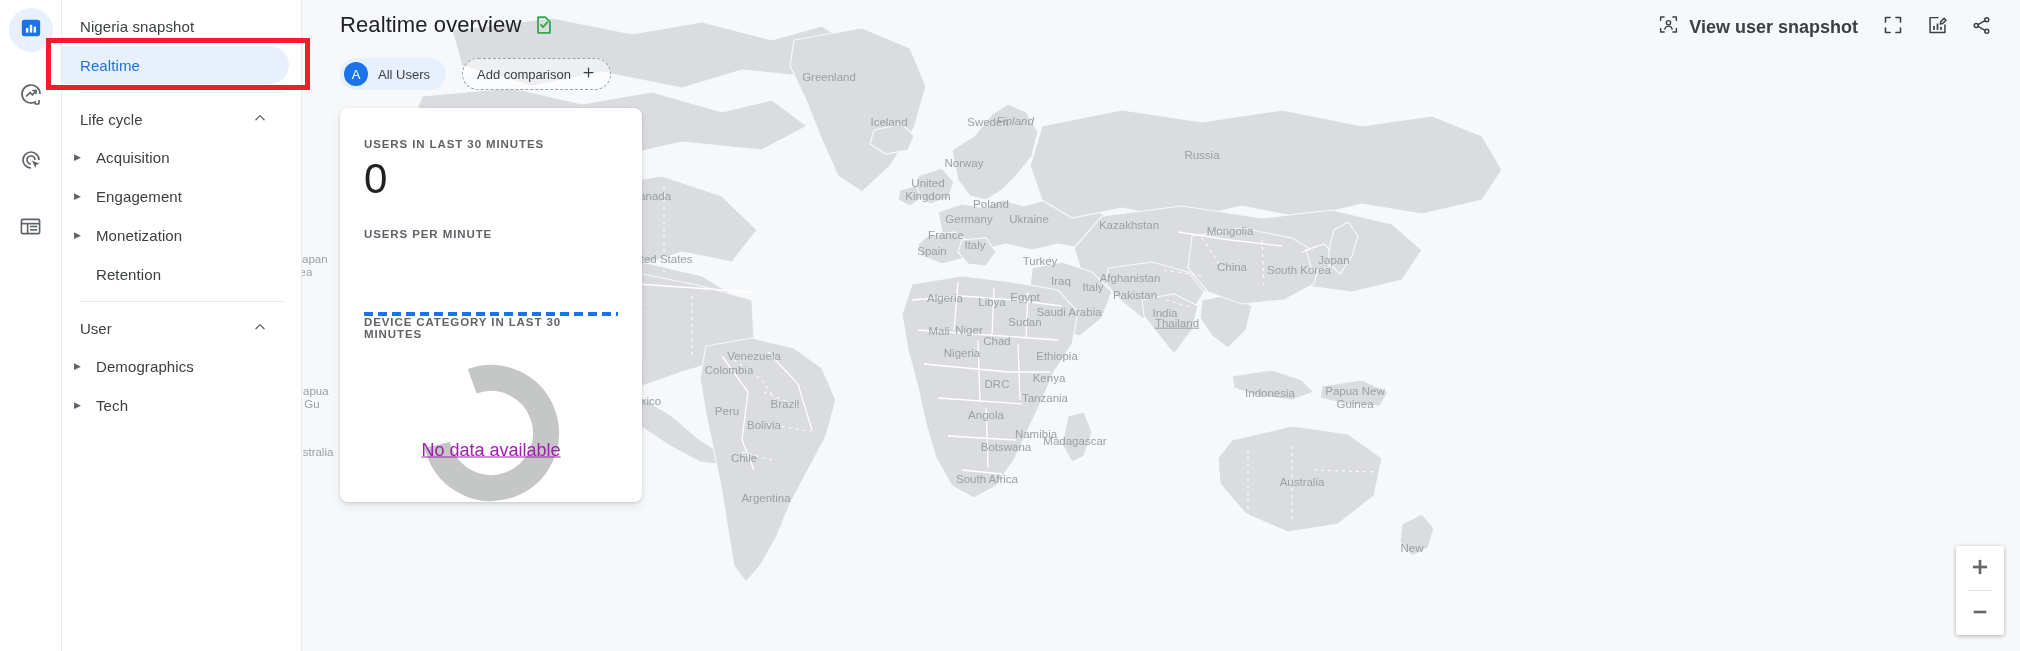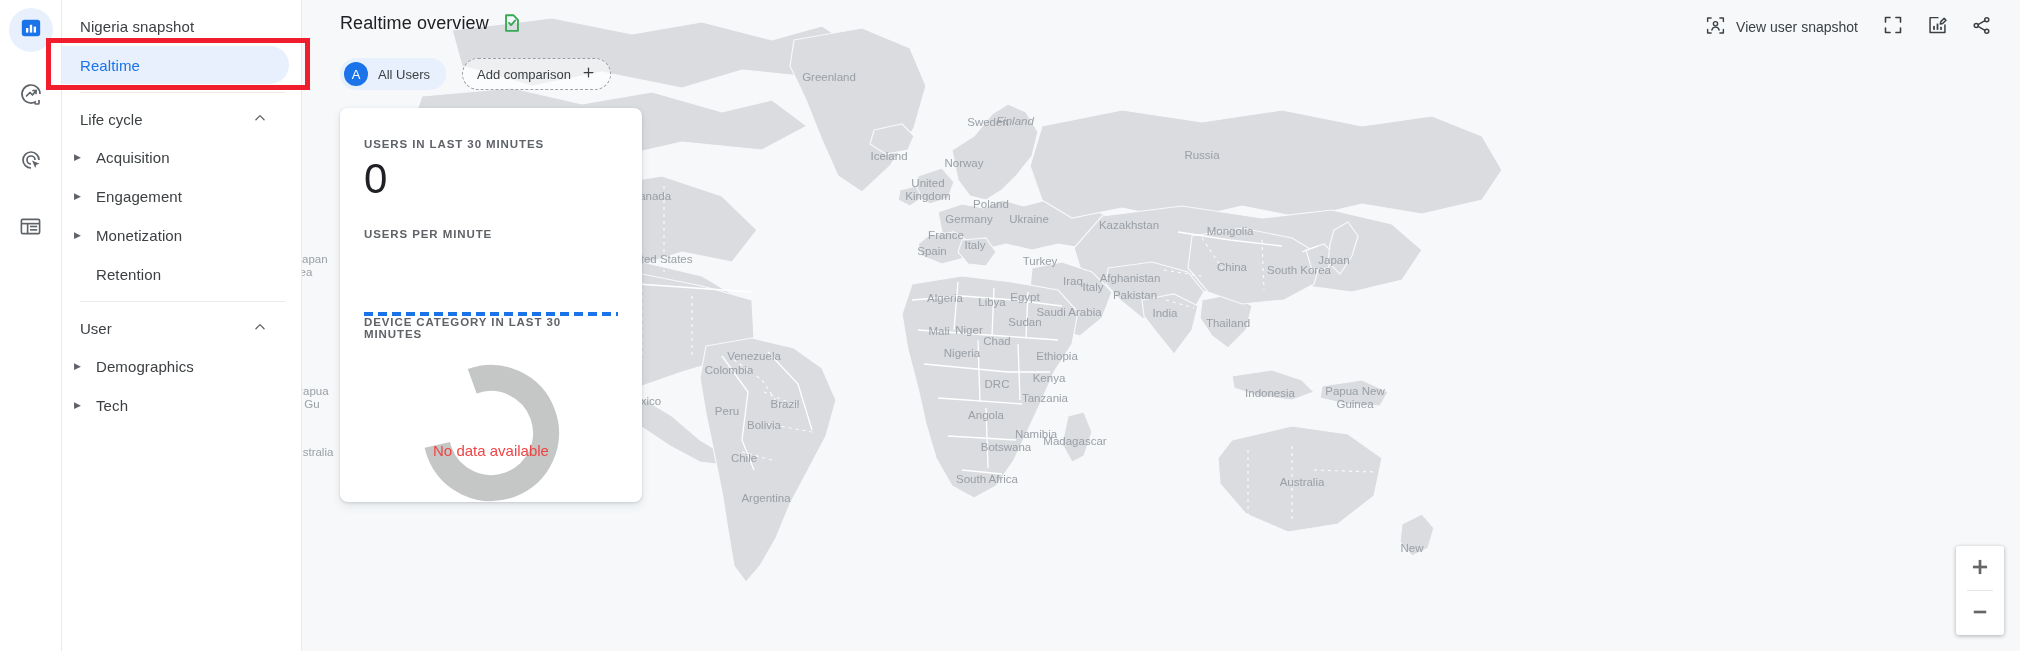--- a/index.html
+++ b/index.html
@@ -71,21 +71,21 @@
     white-space: nowrap; transform: translate(-50%, -50%);
     text-align: center; line-height: 1.1; user-select: none;
   }
 
   
   .header { position: absolute; left: 302px; top: 0; right: 0; height: 100px; z-index: 10; }
   .page-title-row {
     position: absolute; left: 38px; top: 12px;
     display: flex; align-items: center; gap: 12px;
   }
-  .page-title { font-size: 18px; color: #202124; letter-spacing: .1px; }
+  .page-title { font-size: 22px; color: #202124; letter-spacing: .1px; }
   .title-badge { width: 22px; height: 22px; }
 
   .chips-row { position: absolute; left: 38px; top: 58px; display: flex; align-items: center; gap: 16px; }
   .chip-allusers {
     display: flex; align-items: center; gap: 10px;
     height: 32px; padding: 0 16px 0 4px; border-radius: 16px;
     background: #e8f0fe; cursor: pointer;
   }
   .chip-avatar {
     width: 24px; height: 24px; border-radius: 50%;
@@ -100,21 +100,21 @@
     font-size: 13px; color: #3c4043; cursor: pointer;
   }
 
   .header-actions {
     position: absolute; right: 22px; top: 10px;
     display: flex; align-items: center; gap: 10px;
   }
   .snapshot-btn {
     display: flex; align-items: center; gap: 10px;
     height: 32px; padding: 0 8px; border-radius: 4px; cursor: pointer;
-    font-size: 14px; color: #3c4043;
+    font-size: 18px; color: #3c4043; font-weight: bold;
   }
   .icon-btn {
     width: 34px; height: 34px; border-radius: 50%;
     display: flex; align-items: center; justify-content: center; cursor: pointer;
   }
 
   
   .rt-card {
     position: absolute; left: 340px; top: 108px; width: 302px; height: 394px;
     background: #fff; border-radius: 8px;
@@ -128,22 +128,22 @@
   .big-number { font-size: 42px; color: #202124; line-height: 1.1; margin: 6px 0 26px 0; font-weight: 400; }
   .upm-block { height: 70px; position: relative; margin-top: 6px; }
   .upm-baseline {
     position: absolute; left: 0; right: 0; bottom: 0; height: 4px;
     background: repeating-linear-gradient(to right, #1a73e8 0 9px, transparent 9px 14px);
   }
   .donut-wrap { position: relative; height: 190px; margin-top: 14px; }
   .donut { position: absolute; left: 50%; top: 4px; transform: translateX(-50%); }
   .no-data {
     position: absolute; left: 50%; top: 96px; transform: translate(-50%,-50%);
-    font-size: 15px; color: #ef4444; background: transparent;
-    padding: 2px 6px; white-space: nowrap;
+    font-size: 18px; color: #a21caf; background: transparent;
+    padding: 2px 6px; white-space: nowrap; text-decoration: underline;
   }
 
   
   .zoom-ctrl {
     position: absolute; right: 16px; bottom: 16px; width: 48px;
     background: #fff; border-radius: 3px;
     box-shadow: 0 1px 4px rgba(0,0,0,.3); z-index: 14;
   }
   .zoom-ctrl div.zbtn {
     height: 44px; display: flex; align-items: center; justify-content: center;
@@ -344,56 +344,56 @@
           <path d="M716,344 L718,400"></path>
         <path d="M684,408 L686,468"></path>
         <path d="M420,356 L446,392 L440,440 L452,470"></path>
         <path d="M466,352 L496,384 L510,430"></path>
         <path d="M876,232 L928,240 L980,246"></path>
         <path d="M1000,252 L1016,246"></path>
       </g>
     </svg>
     <div id="map-labels">
         <div class="map-label" style="left: 527px; top: 77px;">Greenland</div>
-        <div class="map-label" style="left: 587px; top: 156px;">Iceland</div>
+        <div class="map-label" style="left: 587px; top: 122px;">Iceland</div>
         <div class="map-label" style="left: 686px; top: 122px;">Sweden</div>
         <div class="map-label" style="left: 713px; top: 121px; font-style: italic;">Finland</div>
         <div class="map-label" style="left: 662px; top: 163px;">Norway</div>
         <div class="map-label" style="left: 900px; top: 155px;">Russia</div>
         <div class="map-label" style="left: 626px; top: 190px;">United<br>Kingdom</div>
         <div class="map-label" style="left: 689px; top: 204px;">Poland</div>
         <div class="map-label" style="left: 667px; top: 219px;">Germany</div>
         <div class="map-label" style="left: 727px; top: 219px;">Ukraine</div>
         <div class="map-label" style="left: 827px; top: 225px;">Kazakhstan</div>
         <div class="map-label" style="left: 928px; top: 231px;">Mongolia</div>
         <div class="map-label" style="left: 644px; top: 235px;">France</div>
         <div class="map-label" style="left: 673px; top: 245px;">Italy</div>
         <div class="map-label" style="left: 630px; top: 251px;">Spain</div>
         <div class="map-label" style="left: 738px; top: 261px;">Turkey</div>
         <div class="map-label" style="left: 930px; top: 267px;">China</div>
         <div class="map-label" style="left: 1032px; top: 260px;">Japan</div>
         <div class="map-label" style="left: 997px; top: 270px;">South Korea</div>
-        <div class="map-label" style="left: 759px; top: 281px; margin-left: 12px;">Iraq</div>
+        <div class="map-label" style="left: 759px; top: 281px;">Iraq</div>
         <div class="map-label" style="left: 791px; top: 287px;">Italy</div>
         <div class="map-label" style="left: 828px; top: 278px;">Afghanistan</div>
         <div class="map-label" style="left: 643px; top: 298px;">Algeria</div>
         <div class="map-label" style="left: 690px; top: 302px;">Libya</div>
         <div class="map-label" style="left: 723px; top: 297px;">Egypt</div>
         <div class="map-label" style="left: 833px; top: 295px;">Pakistan</div>
         <div class="map-label" style="left: 767px; top: 312px;">Saudi Arabia</div>
         <div class="map-label" style="left: 863px; top: 313px;">India</div>
         <div class="map-label" style="left: 349px; top: 196px;">Canada</div>
         <div class="map-label" style="left: 356px; top: 259px;">United States</div>
         <div class="map-label" style="left: 341px; top: 401px;">Mexico</div>
         <div class="map-label" style="left: 637px; top: 331px;">Mali</div>
         <div class="map-label" style="left: 667px; top: 330px;">Niger</div>
         <div class="map-label" style="left: 723px; top: 322px; text-align: right;">Sudan</div>
         <div class="map-label" style="left: 695px; top: 341px;">Chad</div>
         <div class="map-label" style="left: 660px; top: 353px;">Nigeria</div>
-        <div class="map-label" style="left: 926px; top: 323px;">Thailand</div>
+        <div class="map-label" style="left: 875px; top: 323px; text-decoration: underline;">Thailand</div>
         <div class="map-label" style="left: 755px; top: 356px;">Ethiopia</div>
         <div class="map-label" style="left: 747px; top: 378px;">Kenya</div>
         <div class="map-label" style="left: 695px; top: 384px;">DRC</div>
         <div class="map-label" style="left: 743px; top: 398px;">Tanzania</div>
         <div class="map-label" style="left: 684px; top: 415px;">Angola</div>
         <div class="map-label" style="left: 686px; top: 434px; margin-left: 48px;">Namibia</div>
         <div class="map-label" style="left: 704px; top: 447px;">Botswana</div>
         <div class="map-label" style="left: 773px; top: 441px;">Madagascar</div>
         <div class="map-label" style="left: 685px; top: 479px;">South Africa</div>
         <div class="map-label" style="left: 968px; top: 393px;">Indonesia</div>

